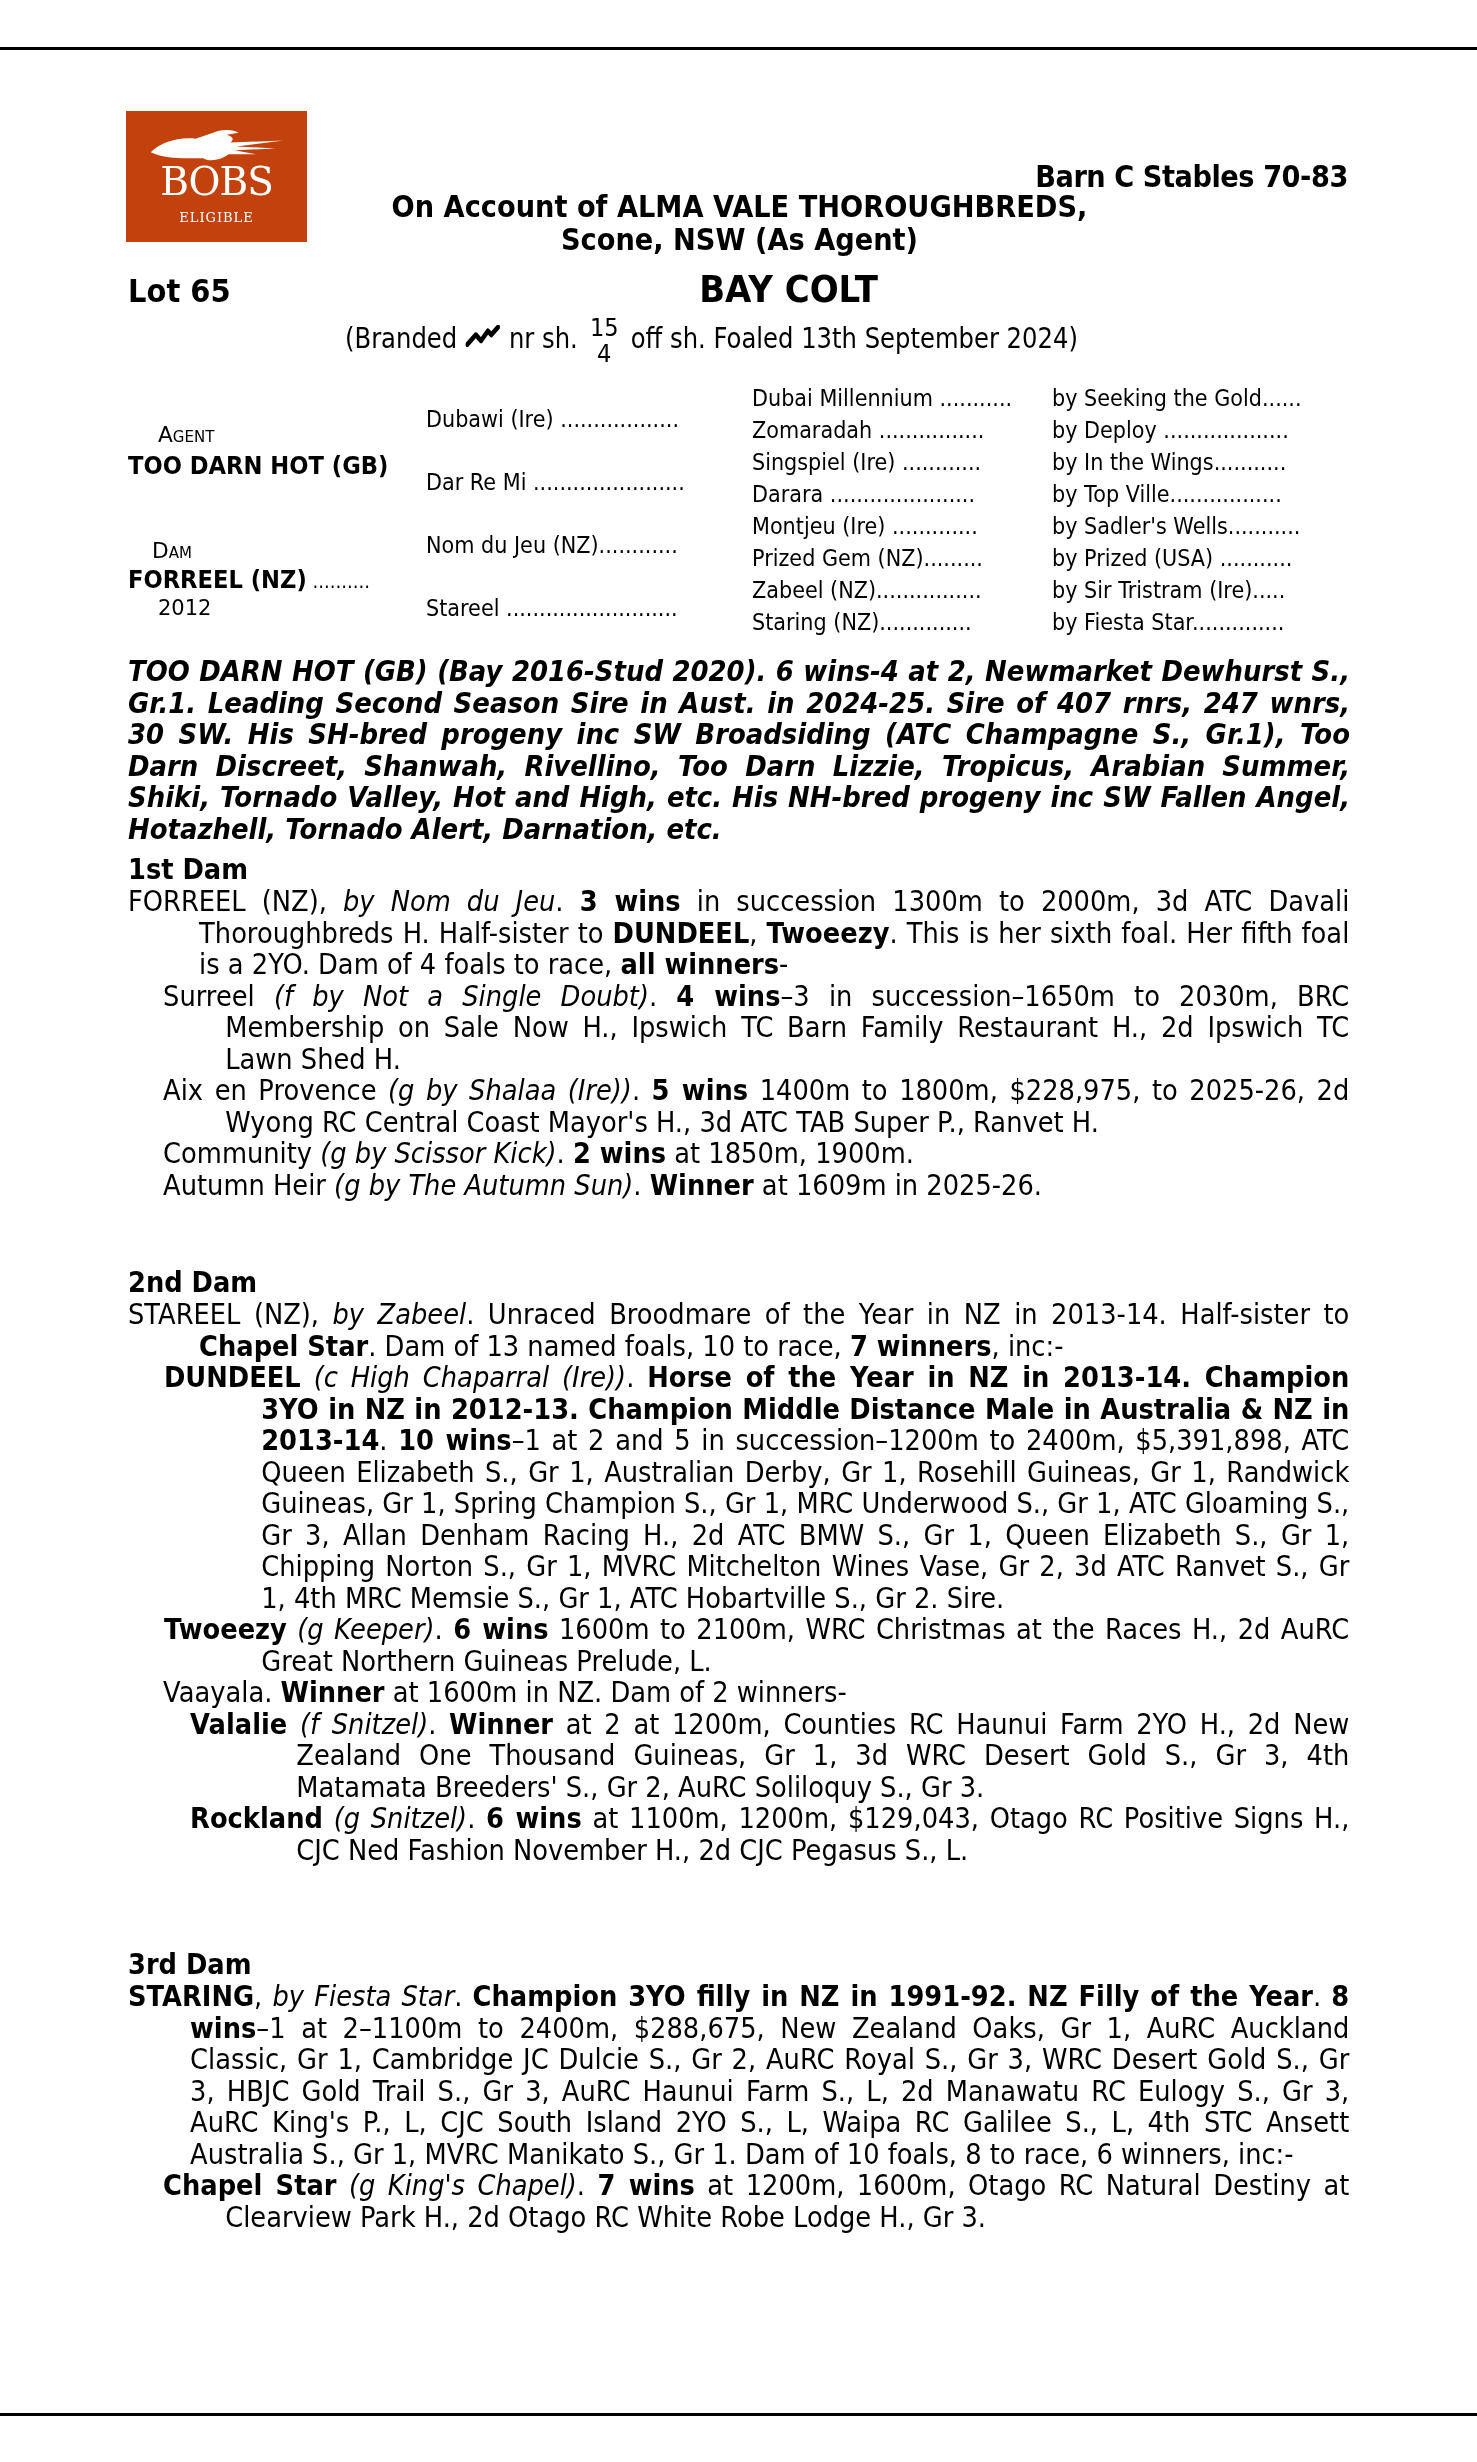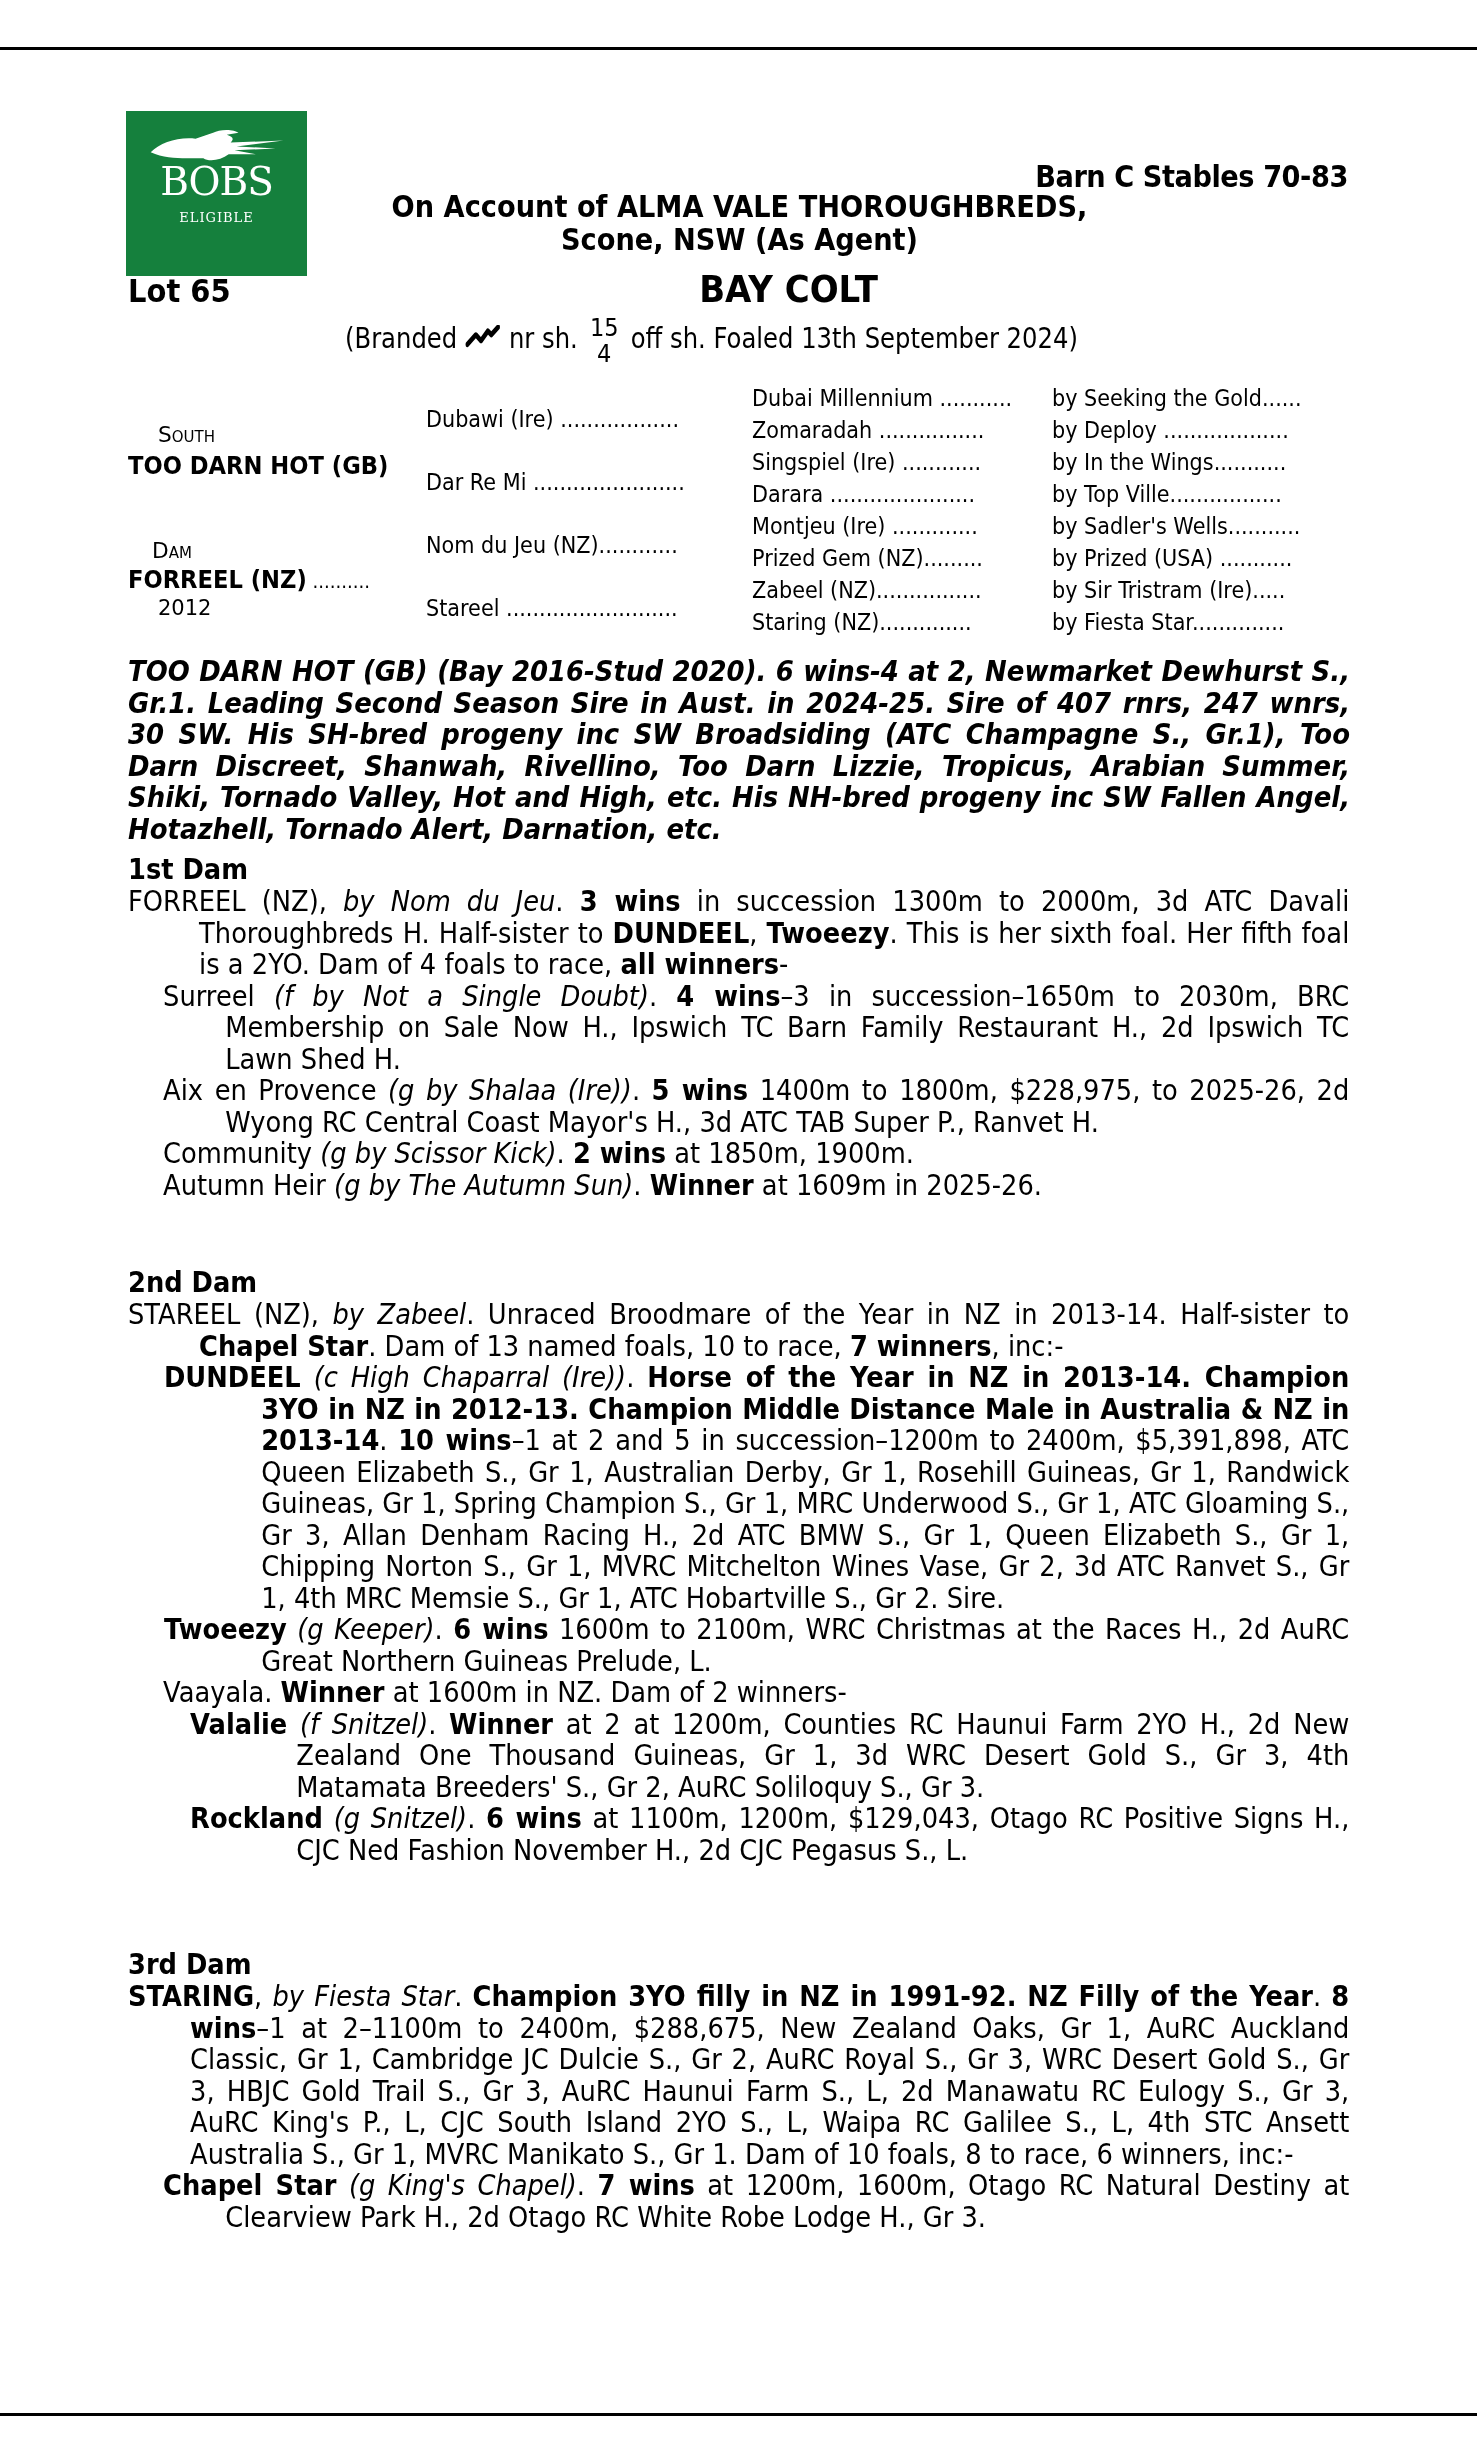--- a/index.html
+++ b/index.html
@@ -2,21 +2,21 @@
 <html><head>
 <meta charset="utf-8">
 <style>
   html, body { margin:0; padding:0; background:#ffffff; }
   body { width:1478px; height:2463px; position:relative; overflow:hidden; color:#000;
          font-family:"DejaVu Sans", sans-serif; }
   .rule { position:absolute; left:0; width:1478px; height:3px; background:#000; }
   .rule.top { top:47px; }
   .rule.bottom { top:2413px; }
 
-  .logo { position:absolute; left:126px; top:111px; width:181px; height:165px; background:#15803d;
+  .logo { position:absolute; left:126px; top:111px; width:181px; height:131px; background:#c2410c;
           color:#fff; text-align:center; }
   .logo svg { position:absolute; left:21.7px; top:13.8px; }
   .logo .bobs { position:absolute; left:0; right:0; top:51px; font-family:"DejaVu Serif", serif;
                 font-size:39px; letter-spacing:-1px; line-height:39px; }
   .logo .elig { position:absolute; left:0; right:0; top:99px; font-family:"DejaVu Serif", serif;
                 font-size:13px; letter-spacing:1px; line-height:15.8px; }
 
   .barn { position:absolute; right:130px; top:160px; font-size:29.6px; font-weight:bold;
           letter-spacing:-0.5px; transform:scaleX(0.92); transform-origin:right center; }
   .account { position:absolute; left:296px; width:887px; top:191px; text-align:center;
@@ -84,21 +84,21 @@
   </span>
   <span>nr sh.</span>
   <span class="frac">
     <span>15</span>
     <span>4</span>
   </span>
   <span>off sh. Foaled 13th September 2024)</span>
 </div>
 
 <div>
-  <div class="ped-label sc" style="left:158px; top:422px;">South</div>
+  <div class="ped-label sc" style="left:158px; top:422px;">Agent</div>
   <div class="ped-bold" style="left:128px; top:451px; transform:scaleX(0.92); transform-origin:left top;">TOO DARN HOT (GB)</div>
   <div class="ped-label sc" style="left:152px; top:538px;">Dam</div>
   <div class="ped-bold" style="left:128px; top:565px; transform:scaleX(0.92); transform-origin:left top;"><span>FORREEL (NZ)</span><span style="font-weight:normal; font-size:19.7px;"> ..........</span></div>
   <div class="ped-label" style="left:158px; top:596px; font-size:21px;">2012</div>
 
   <div class="ped" style="left:426px; top:404px; transform:scaleX(0.88); transform-origin:left top;"><span>Dubawi (Ire)</span> ..................</div>
   <div class="ped" style="left:426px; top:467px; transform:scaleX(0.88); transform-origin:left top;"><span>Dar Re Mi</span> .......................</div>
   <div class="ped" style="left:426px; top:530px; transform:scaleX(0.88); transform-origin:left top;"><span>Nom du Jeu (NZ)</span>............</div>
   <div class="ped" style="left:426px; top:593px; transform:scaleX(0.88); transform-origin:left top;"><span>Stareel</span> ..........................</div>
 

